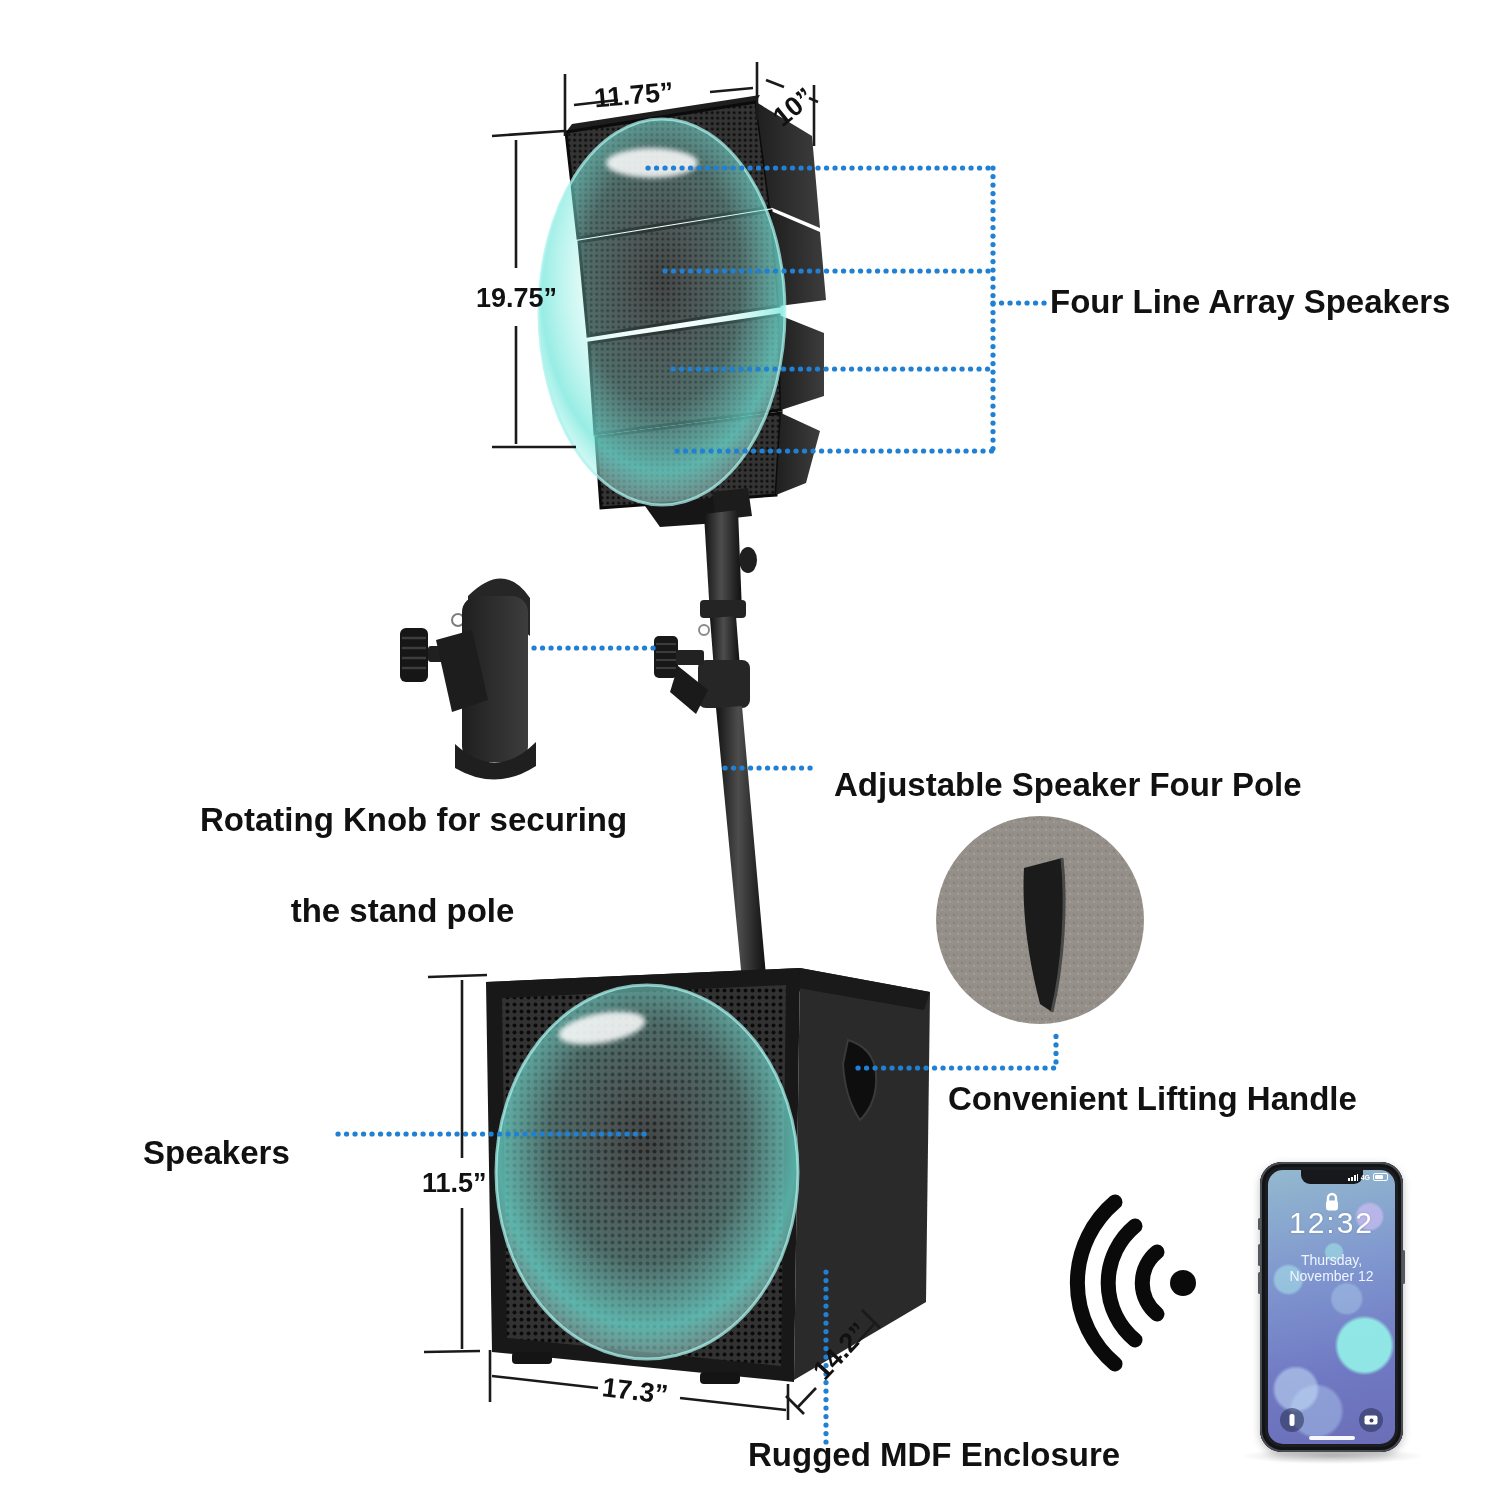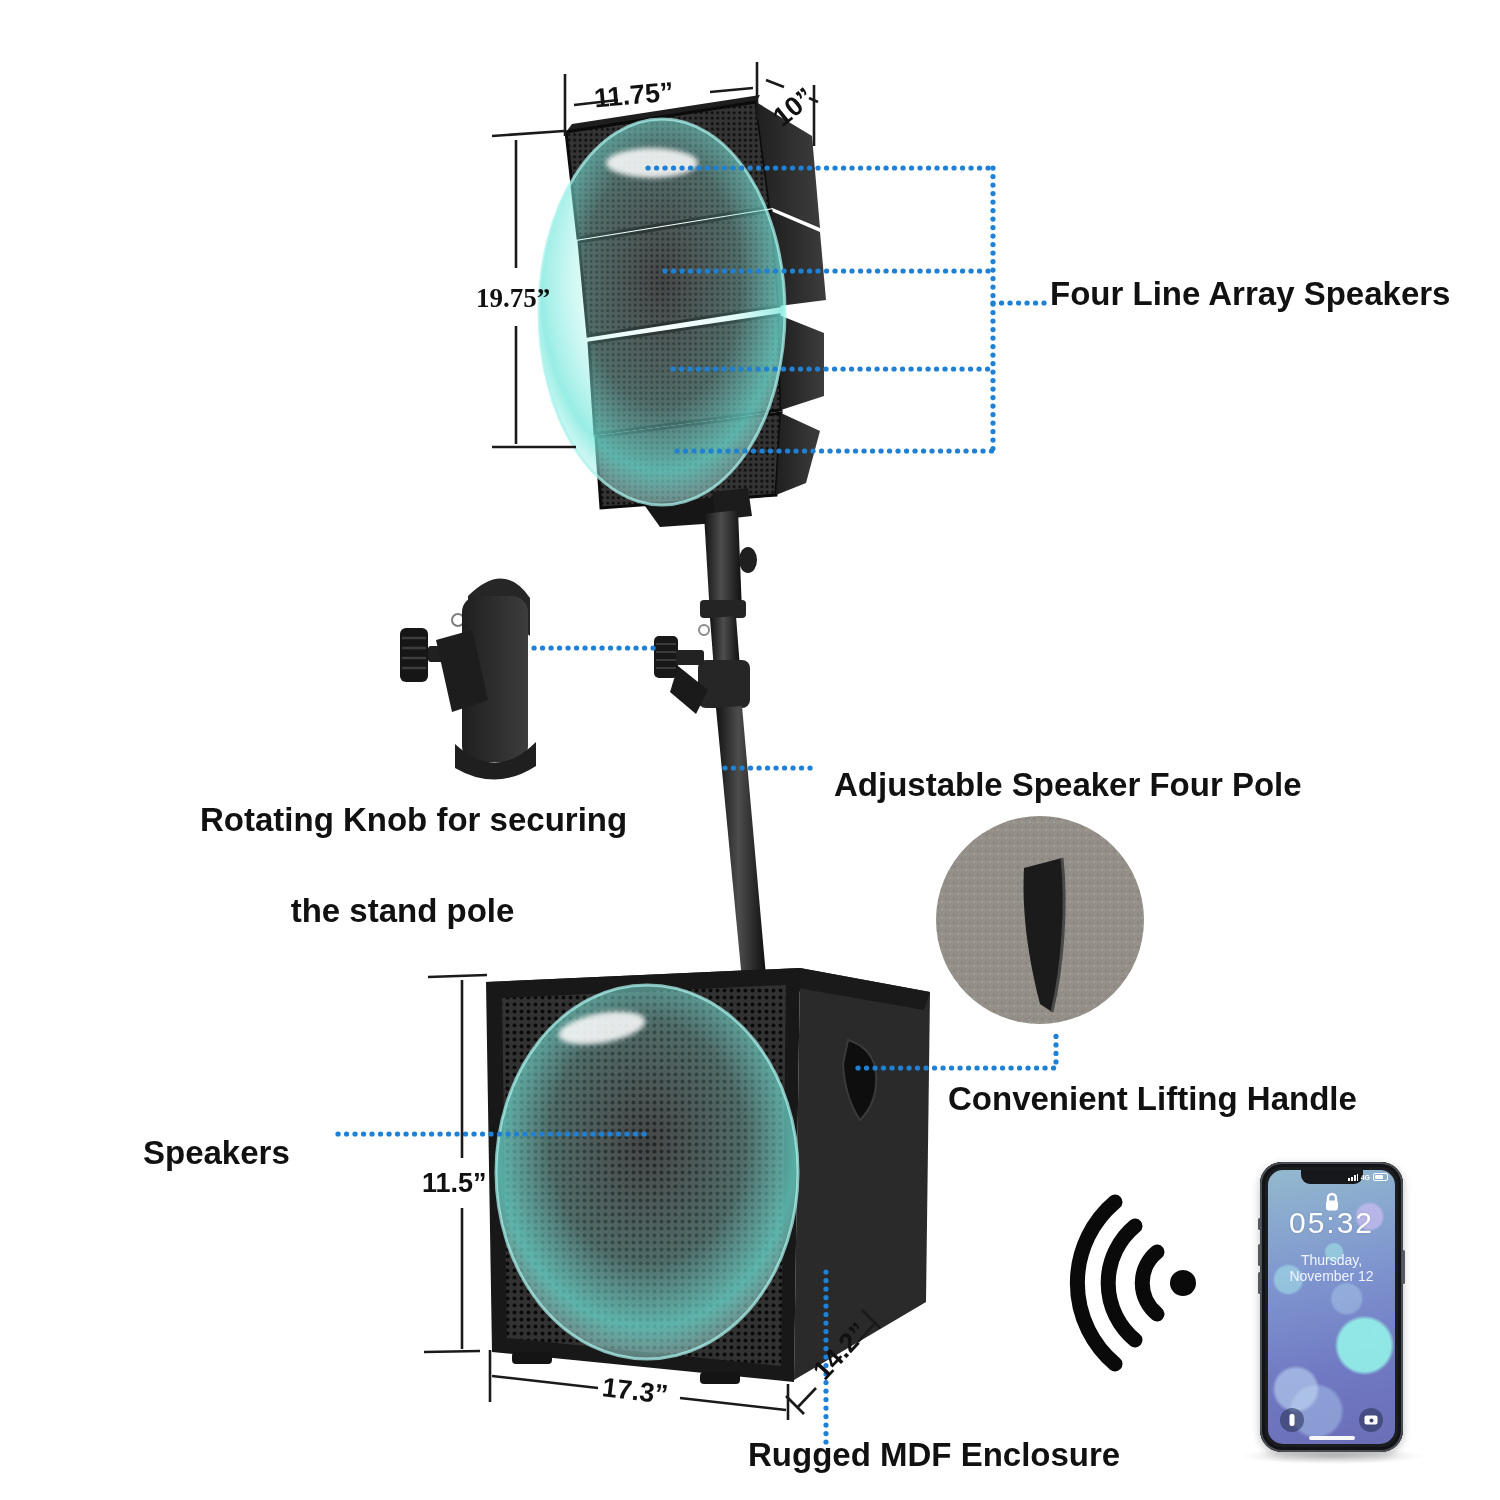--- a/index.html
+++ b/index.html
@@ -220,22 +220,22 @@
     <g stroke="#0a0a0a" stroke-width="15" fill="none" stroke-linecap="round">
       <path d="M1157,1252 A40,40 0 0 0 1157,1314"></path>
       <path d="M1135,1226 A74,74 0 0 0 1135,1340"></path>
       <path d="M1115,1202 A106,106 0 0 0 1115,1364"></path>
       <circle cx="1183" cy="1283" r="13" fill="#0a0a0a" stroke="none"></circle>
     </g>
   </svg>
 
   <div class="lbl lbl-dim" style="left:594px;top:80px;transform:rotate(-5deg);">11.75”</div>
   <div class="lbl lbl-dim" style="left:772px;top:92px;transform:rotate(-39deg);">10”</div>
-  <div class="lbl lbl-dim" style="left:476px;top:283px;font-family:Liberation Serif, serif;">19.75”</div>
-  <div class="lbl lbl-big" style="left:1050px;top:275px;">Four Line Array Speakers</div>
+  <div class="lbl lbl-dim" style="left:476px;top:283px;">19.75”</div>
+  <div class="lbl lbl-big" style="left:1050px;top:283px;">Four Line Array Speakers</div>
 
   <div class="lbl lbl-big ctr" style="left:200px;top:795px;width:405px;margin-top:6px;">Rotating Knob for securing</div>
   <div class="lbl lbl-big ctr" style="left:200px;top:862px;width:405px;margin-top:30px;">the stand pole</div>
 
   <div class="lbl lbl-big" style="left:834px;top:766px;">Adjustable Speaker Four Pole</div>
   <div class="lbl lbl-big" style="left:948px;top:1080px;">Convenient Lifting Handle</div>
 
   <div class="lbl lbl-big" style="left:143px;top:1134px;">Speakers</div>
   <div class="lbl lbl-dim" style="left:422px;top:1168px;">11.5”</div>
   <div class="lbl lbl-dim" style="left:602px;top:1376px;transform:rotate(7deg);">17.3”</div>
@@ -254,21 +254,21 @@
         <span class="sigbars"></span>
         <span class="nettxt">4G</span>
         <span class="battery"></span>
       </div>
       <div class="lockicon">
         <svg width="16" height="20" viewBox="0 0 16 20">
           <path d="M4,9 V6 a4,4 0 0 1 8,0 V9" fill="none" stroke="#fff" stroke-width="2.4"></path>
           <rect x="2" y="8.5" width="12" height="10" rx="2.4" fill="#fff"></rect>
         </svg>
       </div>
-      <div class="ptime">05:32</div>
+      <div class="ptime">12:32</div>
       <div class="pdate">Thursday, November 12</div>
       <div class="quickbtn" style="left:12px;">
         <span class="flash-glyph"></span>
       </div>
       <div class="quickbtn" style="right:12px;">
         <span class="cam-glyph"></span>
       </div>
       <div class="homebar"></div>
     </div>
   </div>

